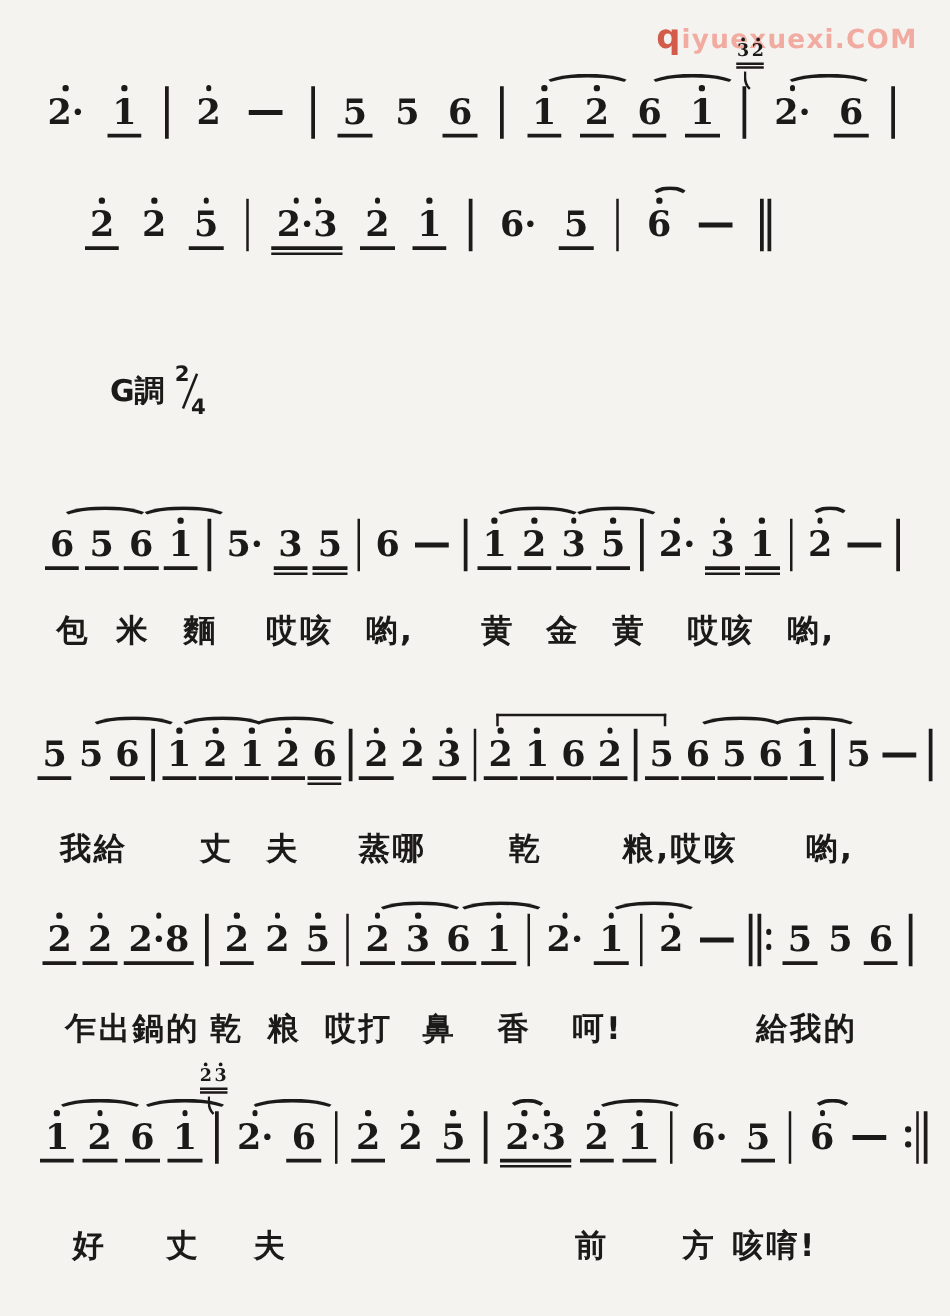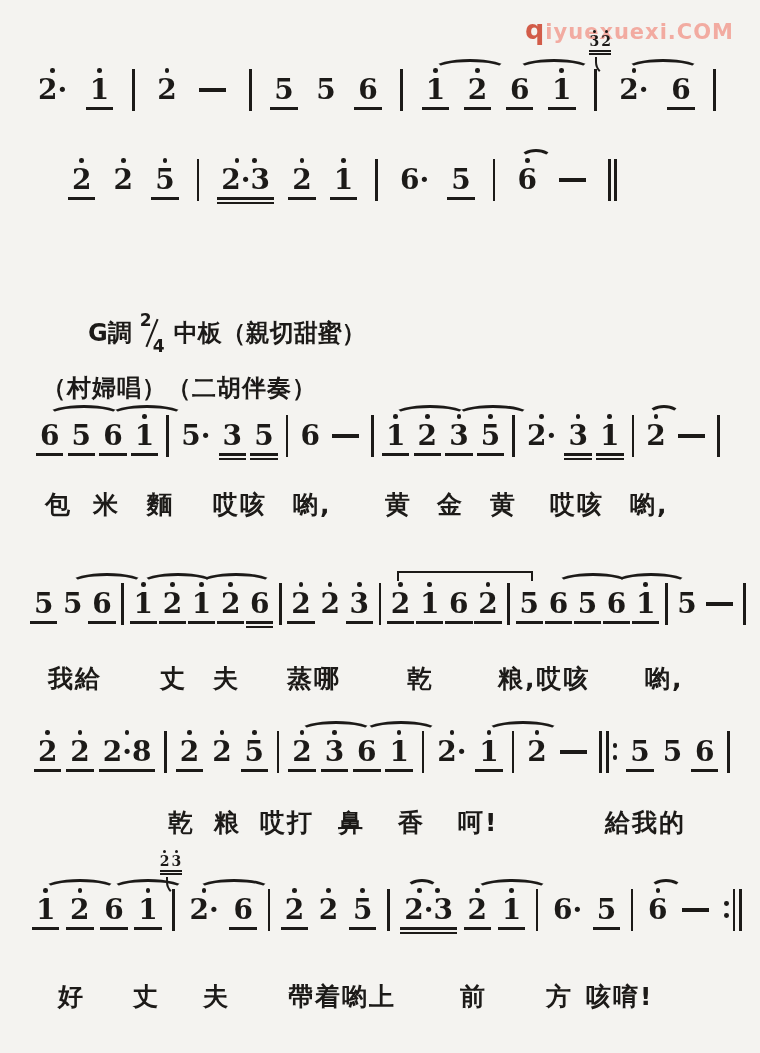--- a/index.html
+++ b/index.html
@@ -6,21 +6,21 @@
   body{width:760px;height:1053px;background:#e9e8e6;font-family:"DejaVu Sans",sans-serif;}
   .page{position:relative;width:760px;height:1053px;background:#f4f3f0;overflow:hidden;color:#1c1a18;}
 
   
   .wm{position:absolute;top:14px;right:26px;font-weight:bold;font-size:21px;letter-spacing:1px;
       font-family:"DejaVu Sans",sans-serif;}
   .wm .wq{font-size:27px;font-weight:bold;}
 
   
   .hdr{position:absolute;top:294px;left:88px;display:flex;align-items:center;gap:8px;
-       font-weight:bold;font-size:24px;margin-top:20px;}
+       font-weight:bold;font-size:24px;}
   .frac{position:relative;width:26px;height:38px;display:inline-block;}
   .frac .fn{position:absolute;top:-4px;left:0;font-size:17px;font-weight:bold;}
   .frac .fd{position:absolute;bottom:-4px;right:1px;font-size:17px;font-weight:bold;}
   .frac .fs{position:absolute;top:4px;left:11px;width:2.4px;height:30px;background:#1c1a18;
             transform:rotate(22deg);}
   .perf{position:absolute;top:372px;left:42px;font-weight:bold;font-size:24px;letter-spacing:1px;}
 
   
   .mline{position:absolute;display:flex;justify-content:space-between;align-items:flex-start;}
   .note{position:relative;display:flex;flex-direction:column;align-items:center;}
@@ -68,24 +68,22 @@
     <span class="wq" style="color: rgb(210, 92, 73);">q</span><span class="wr" style="color: rgb(242, 171, 161);">iyuexuexi.COM</span>
   </div>
 
   <div class="hdr">
     <span>G調</span>
     <span class="frac">
       <span class="fn">2</span>
       <span class="fs"></span>
       <span class="fd">4</span>
     </span>
-    <span>中板（親切甜蜜）</span>
   </div>
 
-  <div class="perf">（村婦唱）（二胡伴奏）</div>
 
   <div id="music-root">
       <div class="mline" style="left: 38px; top: 66px; width: 678px;">
         <div class="note">
           <div class="hi">
             <div class="hdot"></div>
           </div>
           <div class="nd">2·</div>
           <div class="uz"></div>
         </div>
@@ -923,32 +921,32 @@
       <div class="lyric" style="top: 662px;">
         <span class="lseg" style="left: 48px;">我給</span>
         <span class="lseg" style="left: 160px;">丈</span>
         <span class="lseg" style="left: 213px;">夫</span>
         <span class="lseg" style="left: 287px;">蒸哪</span>
         <span class="lseg" style="left: 407px;">乾</span>
         <span class="lseg" style="left: 498px;">粮,哎咳</span>
         <span class="lseg" style="left: 645px;">喲,</span>
       </div>
       <div class="lyric" style="top: 806px;">
+        <span class="lseg" style="left: 52px;">乍出鍋的</span>
         <span class="lseg" style="left: 168px;">乾</span>
         <span class="lseg" style="left: 214px;">粮</span>
         <span class="lseg" style="left: 260px;">哎打</span>
         <span class="lseg" style="left: 338px;">鼻</span>
         <span class="lseg" style="left: 398px;">香</span>
         <span class="lseg" style="left: 458px;">呵!</span>
         <span class="lseg" style="left: 605px;">給我的</span>
       </div>
       <div class="lyric" style="top: 980px;">
         <span class="lseg" style="left: 58px;">好</span>
         <span class="lseg" style="left: 133px;">丈</span>
         <span class="lseg" style="left: 203px;">夫</span>
-        <span class="lseg" style="left: 288px;">帶着喲上</span>
         <span class="lseg" style="left: 460px;">前</span>
         <span class="lseg" style="left: 546px;">方</span>
         <span class="lseg" style="left: 586px;">咳唷!</span>
       </div>
     </div>
 
 </div>
 
 </body></html>

